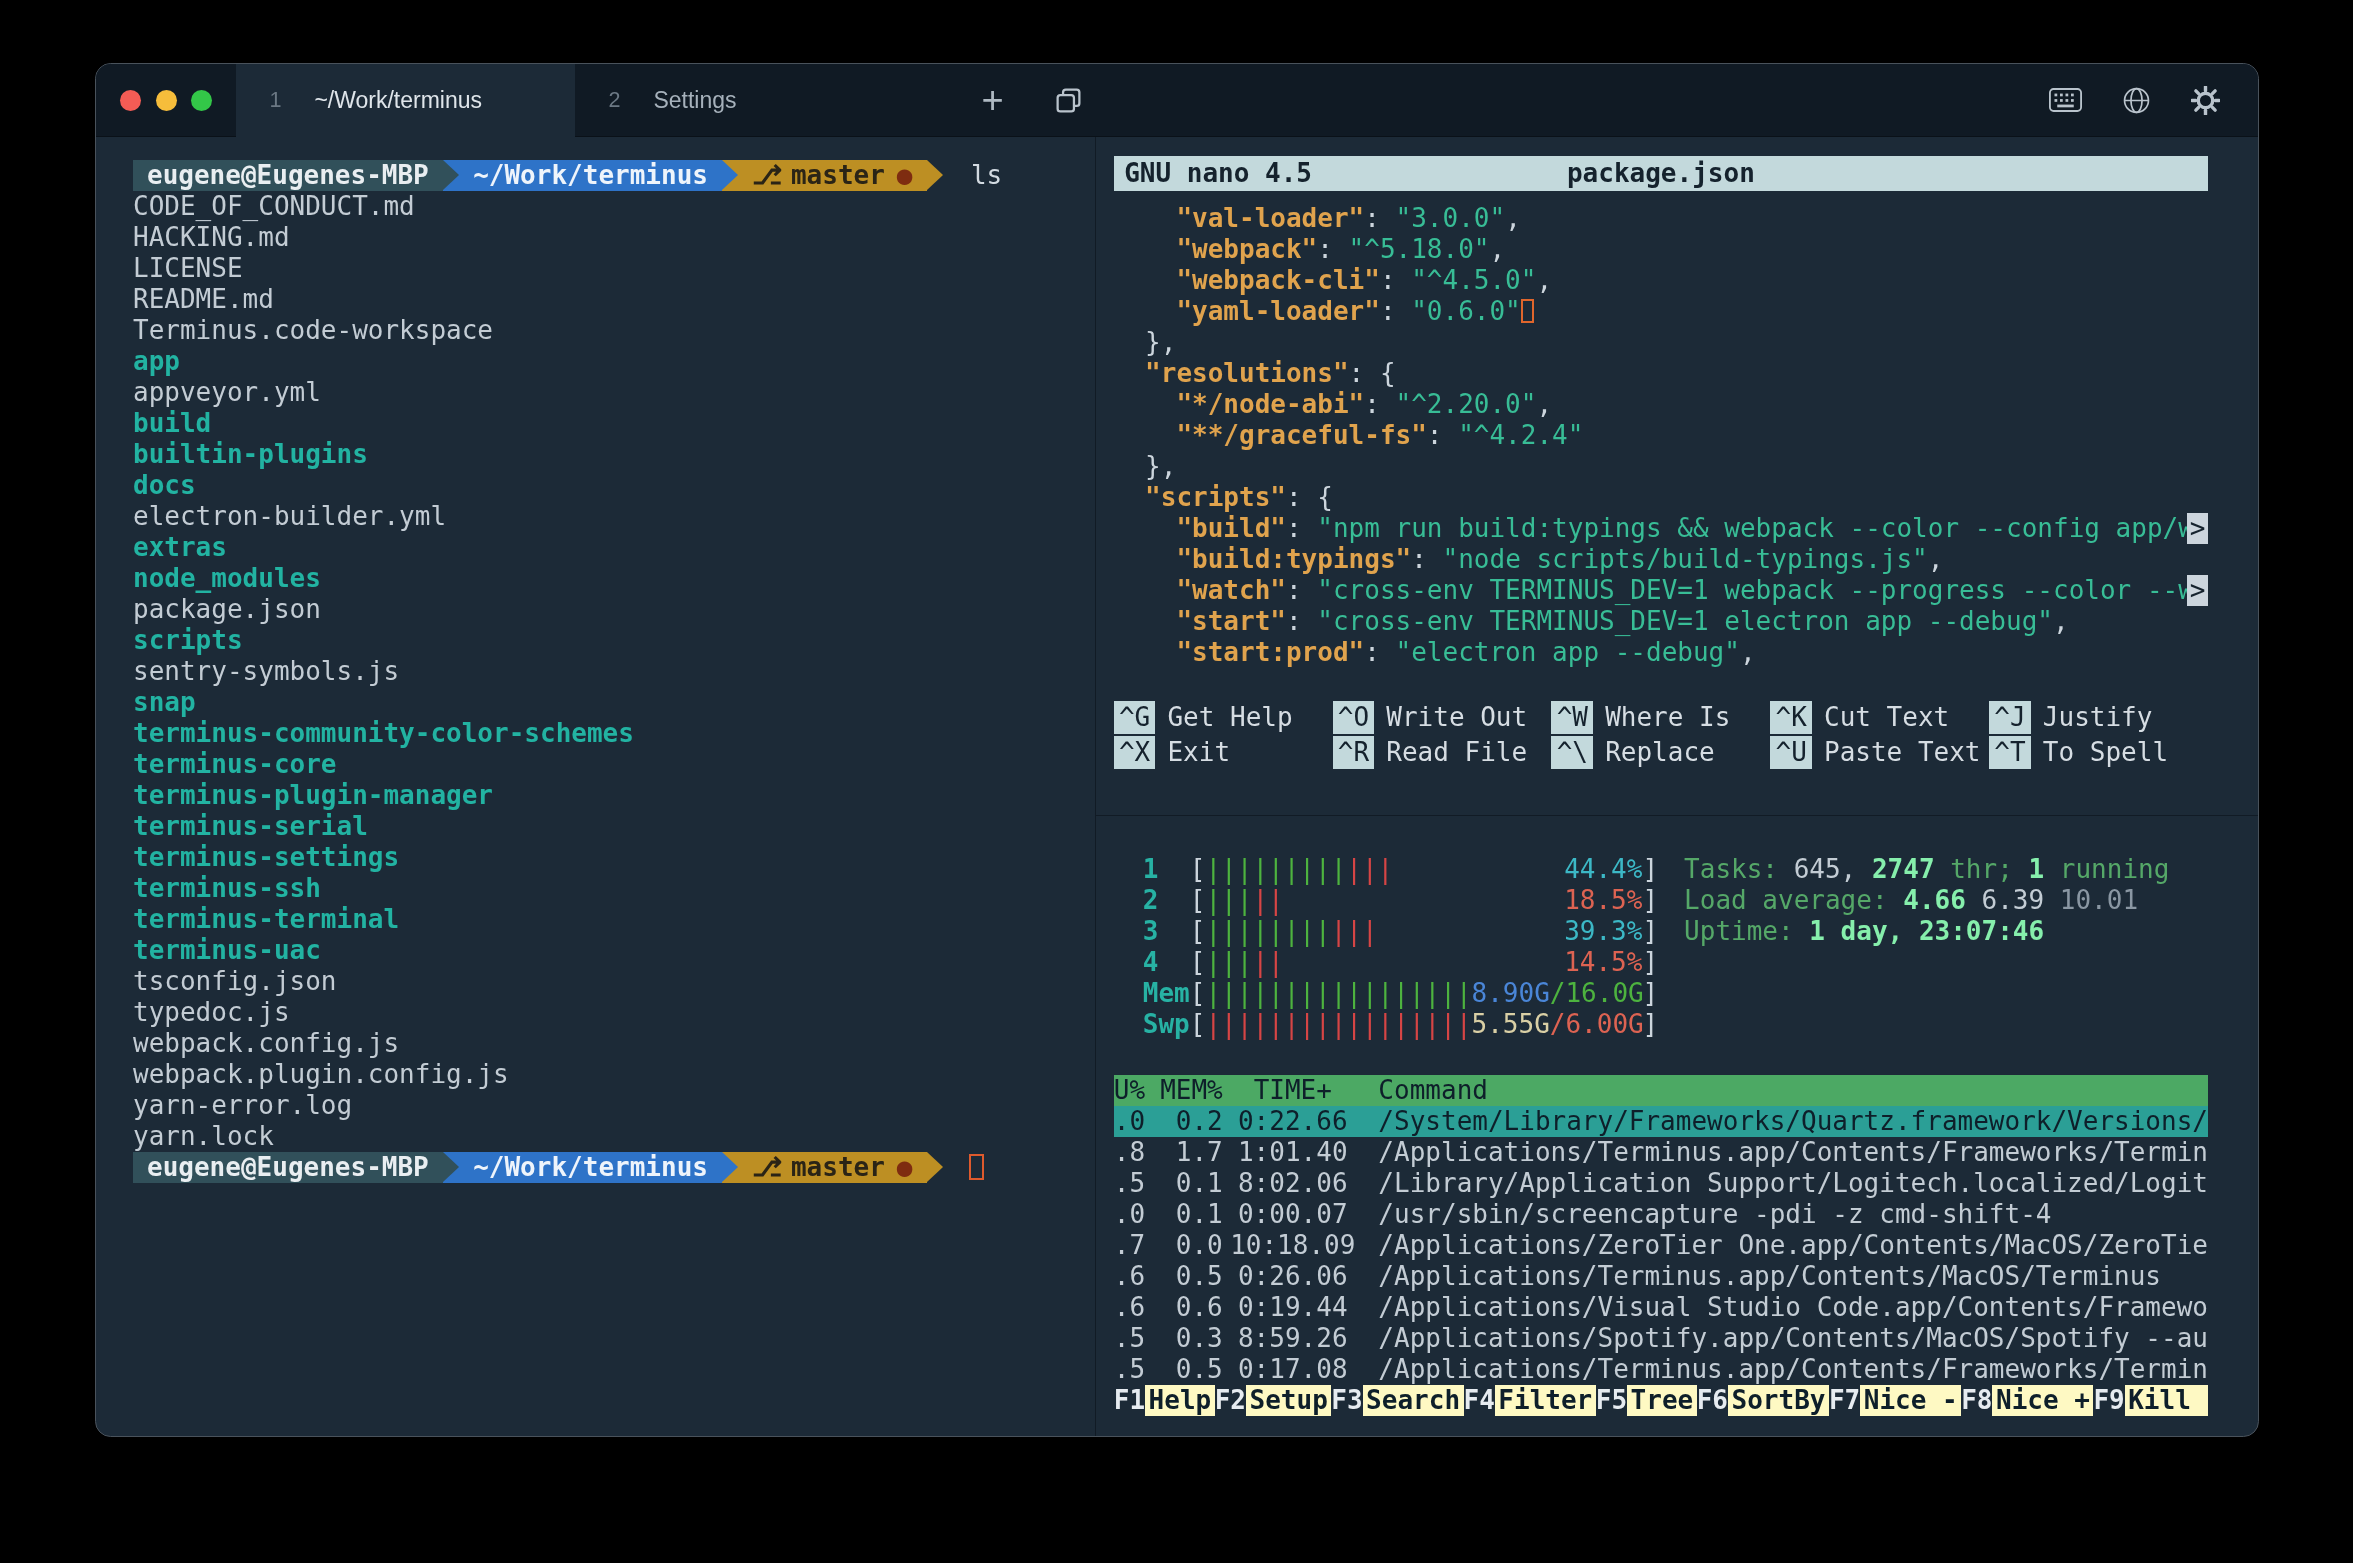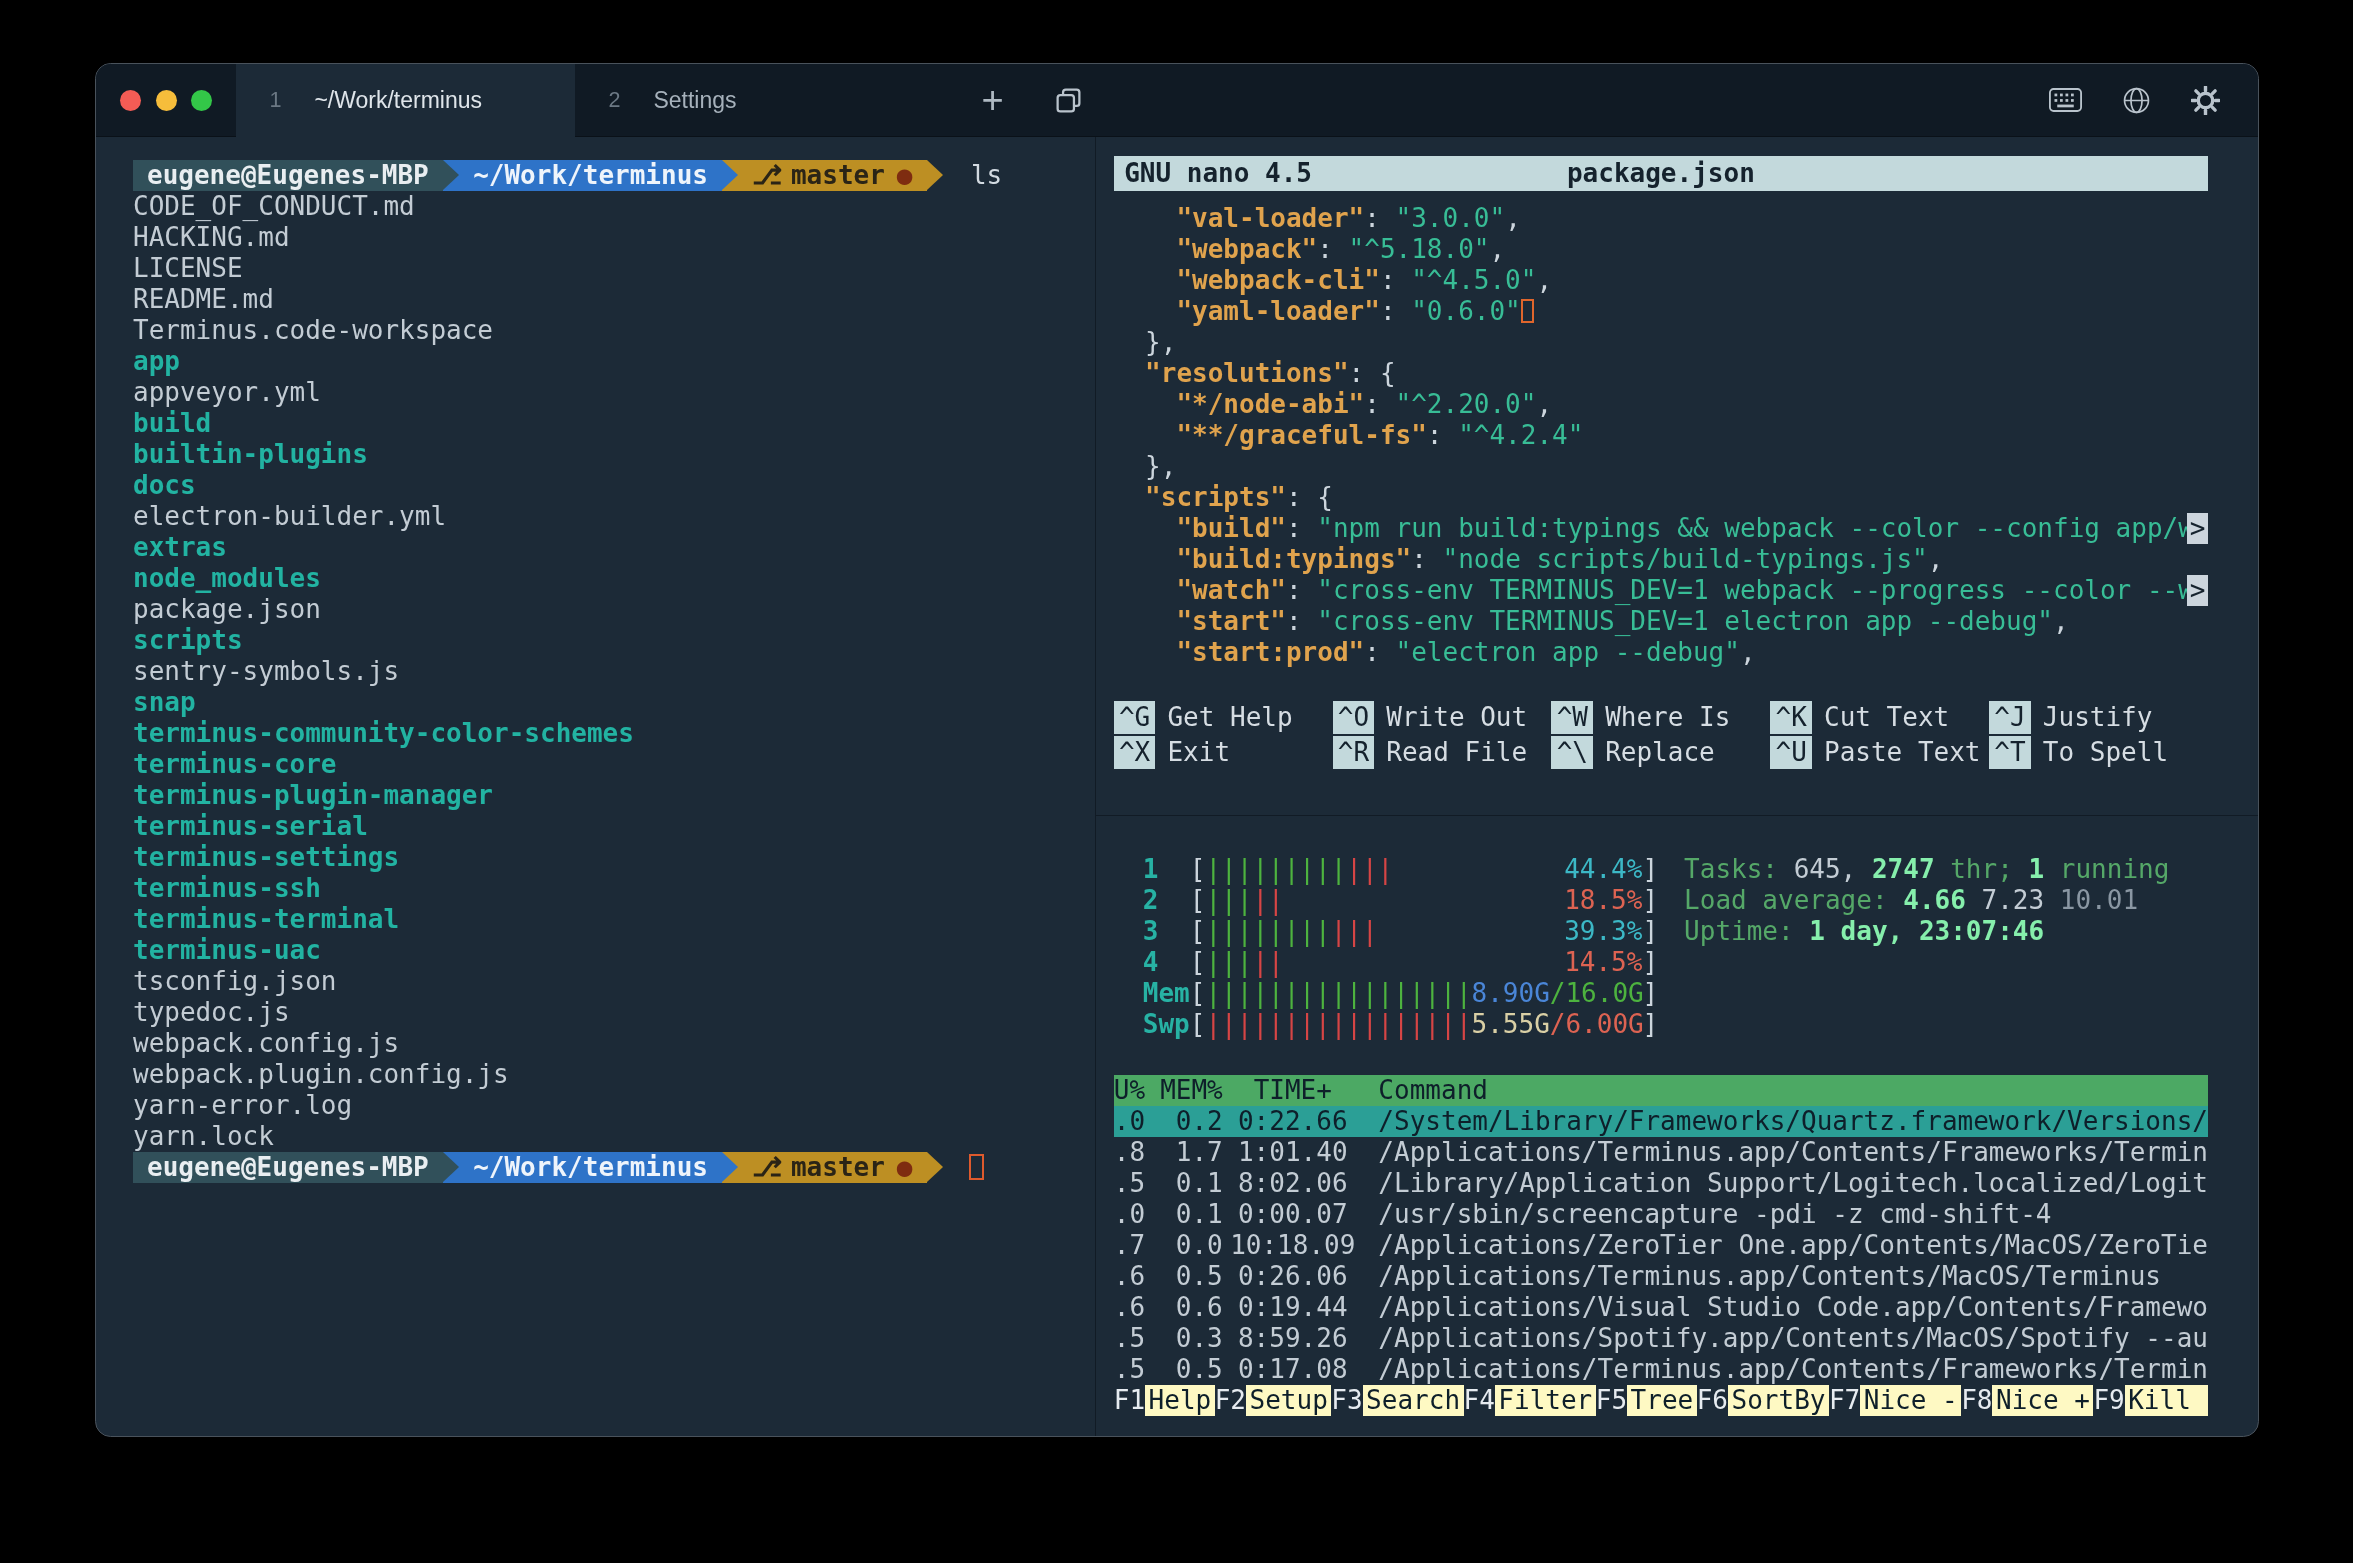--- a/index.html
+++ b/index.html
@@ -90,21 +90,21 @@
   .proc-table { margin-top:35px; }
   .proc-header { display:flex; background:#4ca964; color:#0e1f2a; height:31px; white-space:pre; }
   .proc-row { display:flex; height:31px; white-space:pre; }
   .proc-row.selected { background:#2b9f96; color:#0e1f2a; }
   .pc-cpu  { width:31px;  text-align:right; }
   .pc-mem  { width:78px;  text-align:right; }
   .pc-time { width:140px; text-align:center; }
   .pc-cmd  { flex:1; overflow:hidden; white-space:pre; padding-left:15.6px; }
 
   .fkeys { display:flex; height:31px; white-space:pre; }
-  .fkey-item { display:flex; }
+  .fkey-item { display:flex;font-weight:bold; }
   .fkey-item:last-child { flex:1; }
   .fkey-item:last-child .fl { flex:1; }
   .fk { color:#e6ebf0; }
   .fl { background:#fef9c3; color:#0e1f2a; padding:0 3.5px; }
 </style>
 </head>
 <body>
 
 <div class="window">
 
@@ -276,21 +276,21 @@
           <div>
               <div class="meter-line"><span class="m-label">1</span><span class="m-br">[</span><span class="m-inner"><span class="m-bars"><span class="bar-g">|||||||||</span><span class="bar-r">|||</span></span><span class="m-val"><span class="v-cyan">44.4%</span></span></span><span class="m-br">]</span></div>
               <div class="meter-line"><span class="m-label">2</span><span class="m-br">[</span><span class="m-inner"><span class="m-bars"><span class="bar-g">|||</span><span class="bar-r">||</span></span><span class="m-val"><span class="v-red">18.5%</span></span></span><span class="m-br">]</span></div>
               <div class="meter-line"><span class="m-label">3</span><span class="m-br">[</span><span class="m-inner"><span class="m-bars"><span class="bar-g">||||||||</span><span class="bar-r">|||</span></span><span class="m-val"><span class="v-cyan">39.3%</span></span></span><span class="m-br">]</span></div>
               <div class="meter-line"><span class="m-label">4</span><span class="m-br">[</span><span class="m-inner"><span class="m-bars"><span class="bar-g">|||</span><span class="bar-r">||</span></span><span class="m-val"><span class="v-red">14.5%</span></span></span><span class="m-br">]</span></div>
               <div class="meter-line"><span class="m-label">Mem</span><span class="m-br">[</span><span class="m-inner"><span class="m-bars"><span class="bar-g">|||||||||||||||||</span></span><span class="m-val"><span class="v-blue">8.90G</span><span class="v-green">/16.0G</span></span></span><span class="m-br">]</span></div>
               <div class="meter-line"><span class="m-label">Swp</span><span class="m-br">[</span><span class="m-inner"><span class="m-bars"><span class="bar-r">|||||||||||||||||</span></span><span class="m-val"><span class="v-lite">5.55G</span><span class="v-red">/6.00G</span></span></span><span class="m-br">]</span></div>
             </div>
           <div class="htop-info">
               <div class="info-line"><span class="i-lbl">Tasks: </span><span class="i-w">645, </span><span class="i-b">2747</span><span class="i-lbl"> thr; </span><span class="i-b">1</span><span class="i-lbl"> running</span></div>
-              <div class="info-line"><span class="i-lbl">Load average: </span><span class="i-b">4.66 </span><span class="i-w">7.23 </span><span class="i-dim">10.01</span></div>
+              <div class="info-line"><span class="i-lbl">Load average: </span><span class="i-b">4.66 </span><span class="i-w">6.39 </span><span class="i-dim">10.01</span></div>
               <div class="info-line"><span class="i-lbl">Uptime: </span><span class="i-b">1 day, 23:07:46</span></div>
             </div>
         </div>
         <div class="proc-table">
           <div class="proc-header">
             <span class="pc-cpu">U%</span>
             <span class="pc-mem">MEM%</span>
             <span class="pc-time">TIME+</span>
             <span class="pc-cmd">Command</span>
           </div>

